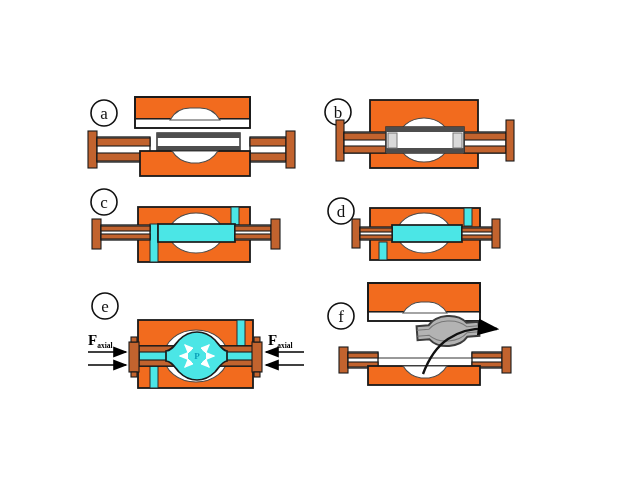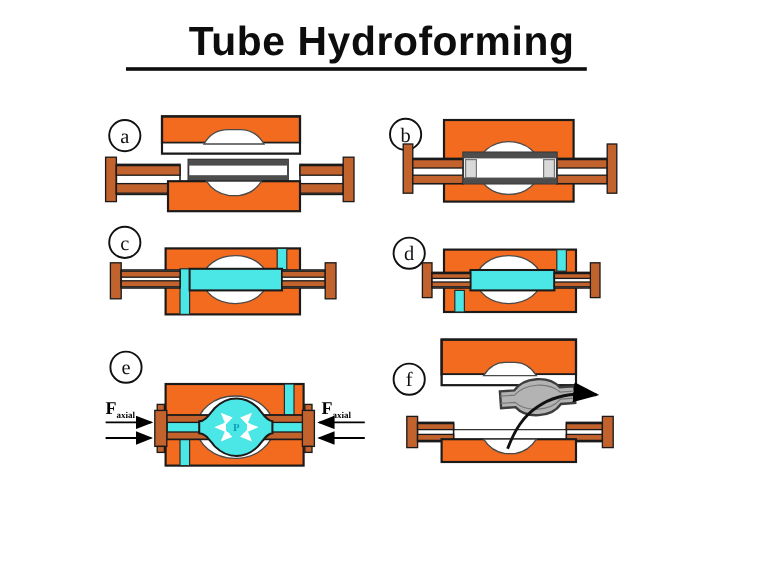--- a/index.html
+++ b/index.html
@@ -44,21 +44,20 @@
   .farrow   { stroke:#000; stroke-width:1.6; fill:none; }
   .parrow   { stroke:#fff; stroke-width:1.4; fill:none; }
   .eject    { stroke:#111; stroke-width:2.4; fill:none; }
   .partingline{ stroke:#333; stroke-width:1; }
 </style>
 </head>
 <body>
 
 <div class="slide">
 
-  <h1 class="slide-title"><span class="underlined">Tube Hydroforming</span></h1>
 
   <svg width="638" height="479" viewBox="0 0 638 479">
     <defs>
       <marker id="ab" markerWidth="9" markerHeight="7" refX="8" refY="3.5" orient="auto">
         <path d="M0,0 L9,3.5 L0,7 Z" fill="#000"></path>
       </marker>
       <marker id="aw" markerWidth="7" markerHeight="6" refX="6" refY="3" orient="auto">
         <path d="M0,0 L7,3 L0,6 Z" fill="#fff"></path>
       </marker>
     </defs>

